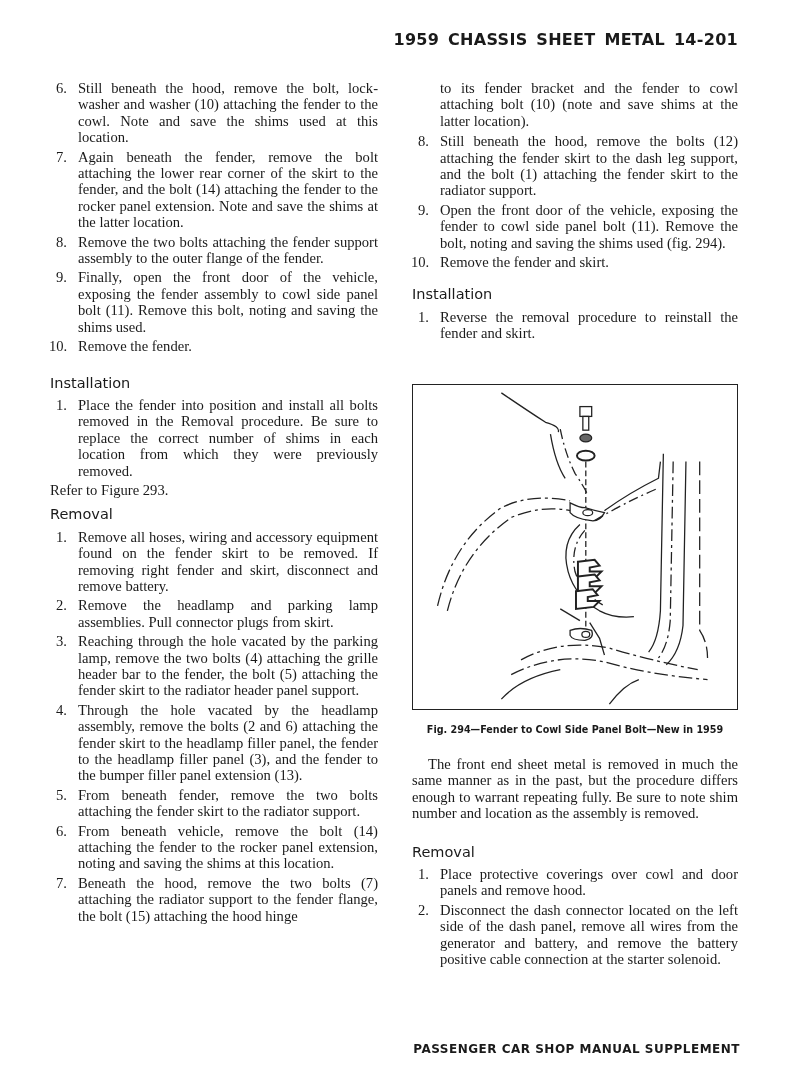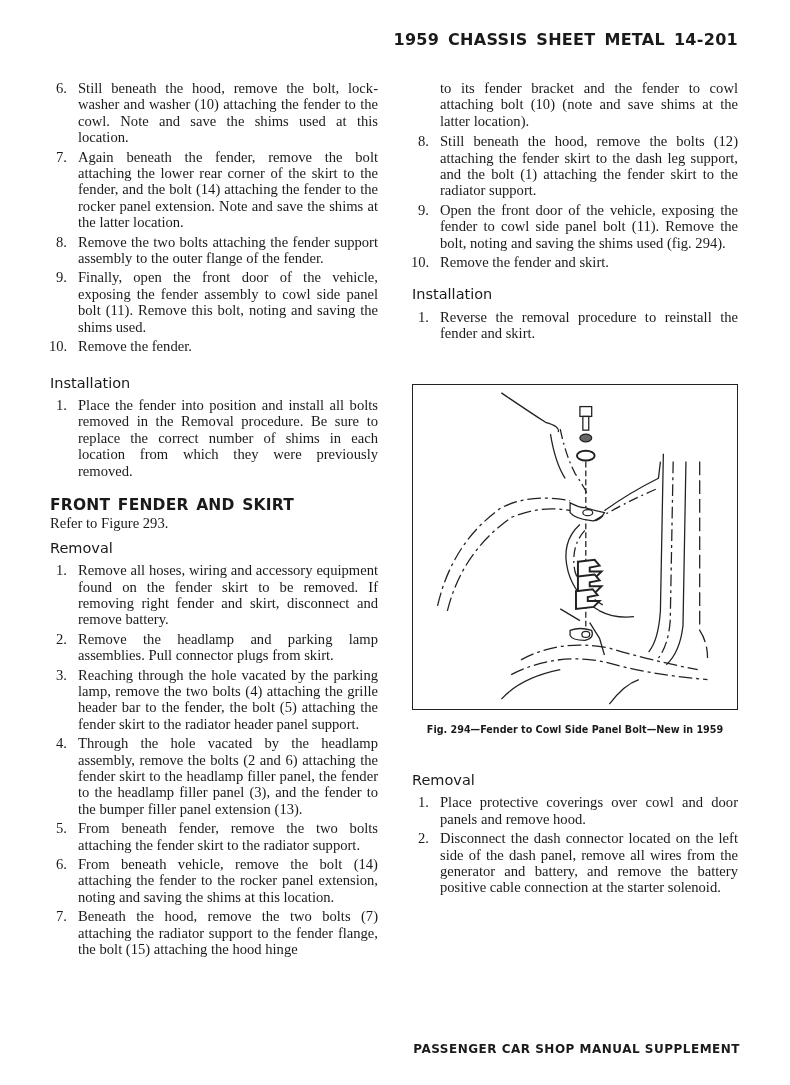--- a/index.html
+++ b/index.html
@@ -32,21 +32,20 @@
     <div class="item"><span class="num">6.</span><span>Still beneath the hood, remove the bolt, lock-washer and washer (10) attaching the fender to the cowl. Note and save the shims used at this location.</span></div>
     <div class="item"><span class="num">7.</span><span>Again beneath the fender, remove the bolt attaching the lower rear corner of the skirt to the fender, and the bolt (14) attaching the fender to the rocker panel extension. Note and save the shims at the latter location.</span></div>
     <div class="item"><span class="num">8.</span><span>Remove the two bolts attaching the fender support assembly to the outer flange of the fender.</span></div>
     <div class="item"><span class="num">9.</span><span>Finally, open the front door of the vehicle, exposing the fender assembly to cowl side panel bolt (11). Remove this bolt, noting and saving the shims used.</span></div>
     <div class="item"><span class="num wide">10.</span><span>Remove the fender.</span></div>
   </div>
 
   <div class="sec-head" style="margin-top:20px">Installation</div>
   <div class="item"><span class="num">1.</span><span>Place the fender into position and install all bolts removed in the Removal procedure. Be sure to replace the correct number of shims in each location from which they were previously removed.</span></div>
 
-  <div class="big-head" style="margin-top:18px">FRONT FENDER AND SKIRT</div>
   <div class="refer">Refer to Figure 293.</div>
 
   <div class="sec-head" style="margin-top:8px">Removal</div>
   <div class="item"><span class="num">1.</span><span>Remove all hoses, wiring and accessory equipment found on the fender skirt to be removed. If removing right fender and skirt, disconnect and remove battery.</span></div>
   <div class="item"><span class="num">2.</span><span>Remove the headlamp and parking lamp assemblies. Pull connector plugs from skirt.</span></div>
   <div class="item"><span class="num">3.</span><span>Reaching through the hole vacated by the parking lamp, remove the two bolts (4) attaching the grille header bar to the fender, the bolt (5) attaching the fender skirt to the radiator header panel support.</span></div>
   <div class="item"><span class="num">4.</span><span>Through the hole vacated by the headlamp assembly, remove the bolts (2 and 6) attaching the fender skirt to the headlamp filler panel, the fender to the headlamp filler panel (3), and the fender to the bumper filler panel extension (13).</span></div>
   <div class="item"><span class="num">5.</span><span>From beneath fender, remove the two bolts attaching the fender skirt to the radiator support.</span></div>
   <div class="item"><span class="num">6.</span><span>From beneath vehicle, remove the bolt (14) attaching the fender to the rocker panel extension, noting and saving the shims at this location.</span></div>
   <div class="item"><span class="num">7.</span><span>Beneath the hood, remove the two bolts (7) attaching the radiator support to the fender flange, the bolt (15) attaching the hood hinge</span></div>
@@ -103,19 +102,20 @@
     <path d="M110 280 Q150 258 200 268 Q240 280 290 290" stroke-dasharray="14 4 3 4"></path>
     <path d="M100 295 Q145 272 195 282 Q240 295 300 300" stroke-dasharray="14 4 3 4"></path>
     <path d="M90 320 Q110 298 150 290"></path>
     <path d="M200 325 Q215 305 230 300"></path>
   </svg>
 </div>
 
 <div class="caption">Fig. 294—Fender to Cowl Side Panel Bolt—New in 1959</div>
 
 <div class="col-right-lower">
+  <div class="para">The front end sheet metal is removed in much the same manner as in the past, but the procedure differs enough to warrant repeating fully. Be sure to note shim number and location as the assembly is removed.</div>
 
   <div class="sec-head" style="margin-top:22px">Removal</div>
   <div class="item"><span class="num">1.</span><span>Place protective coverings over cowl and door panels and remove hood.</span></div>
   <div class="item"><span class="num">2.</span><span>Disconnect the dash connector located on the left side of the dash panel, remove all wires from the generator and battery, and remove the battery positive cable connection at the starter solenoid.</span></div>
 </div>
 
 <div class="footer">PASSENGER CAR SHOP MANUAL SUPPLEMENT</div>
 
 </body></html>

